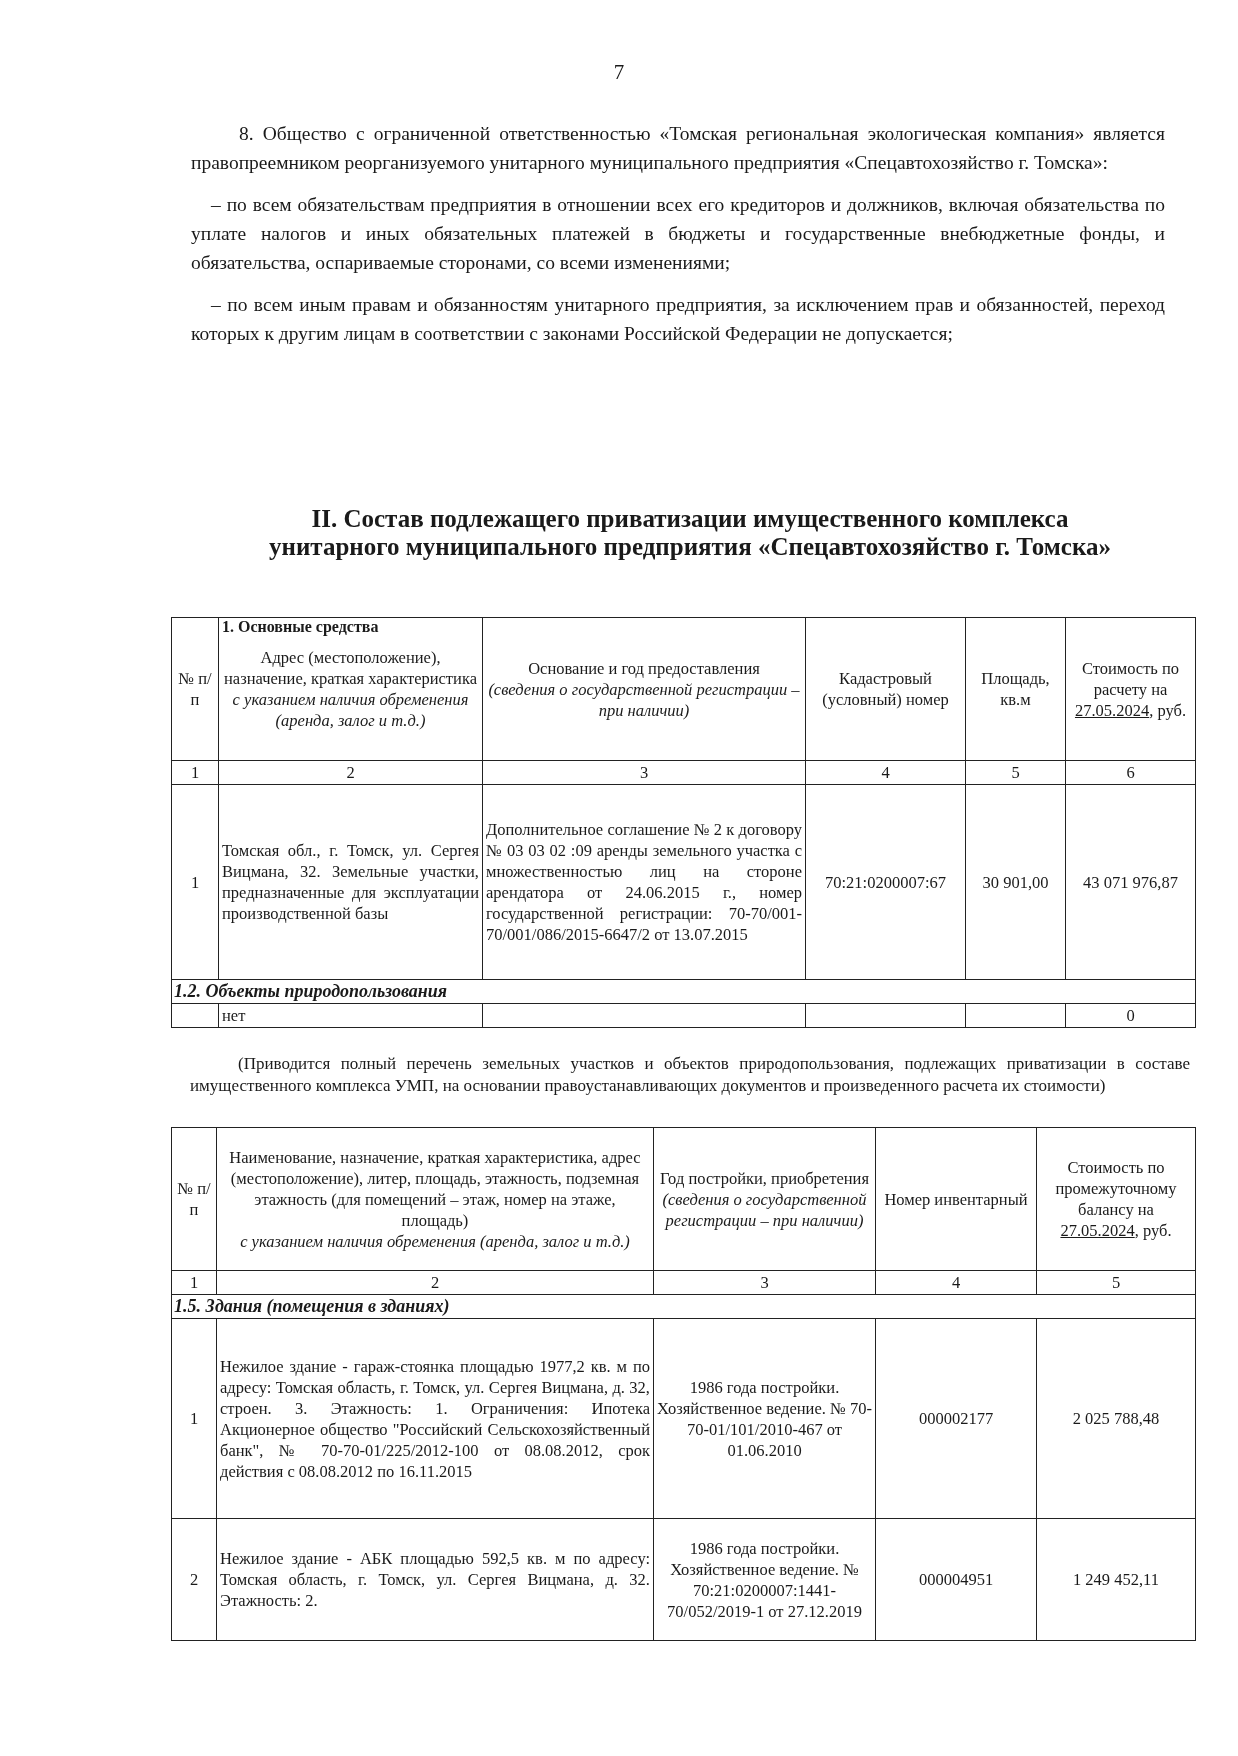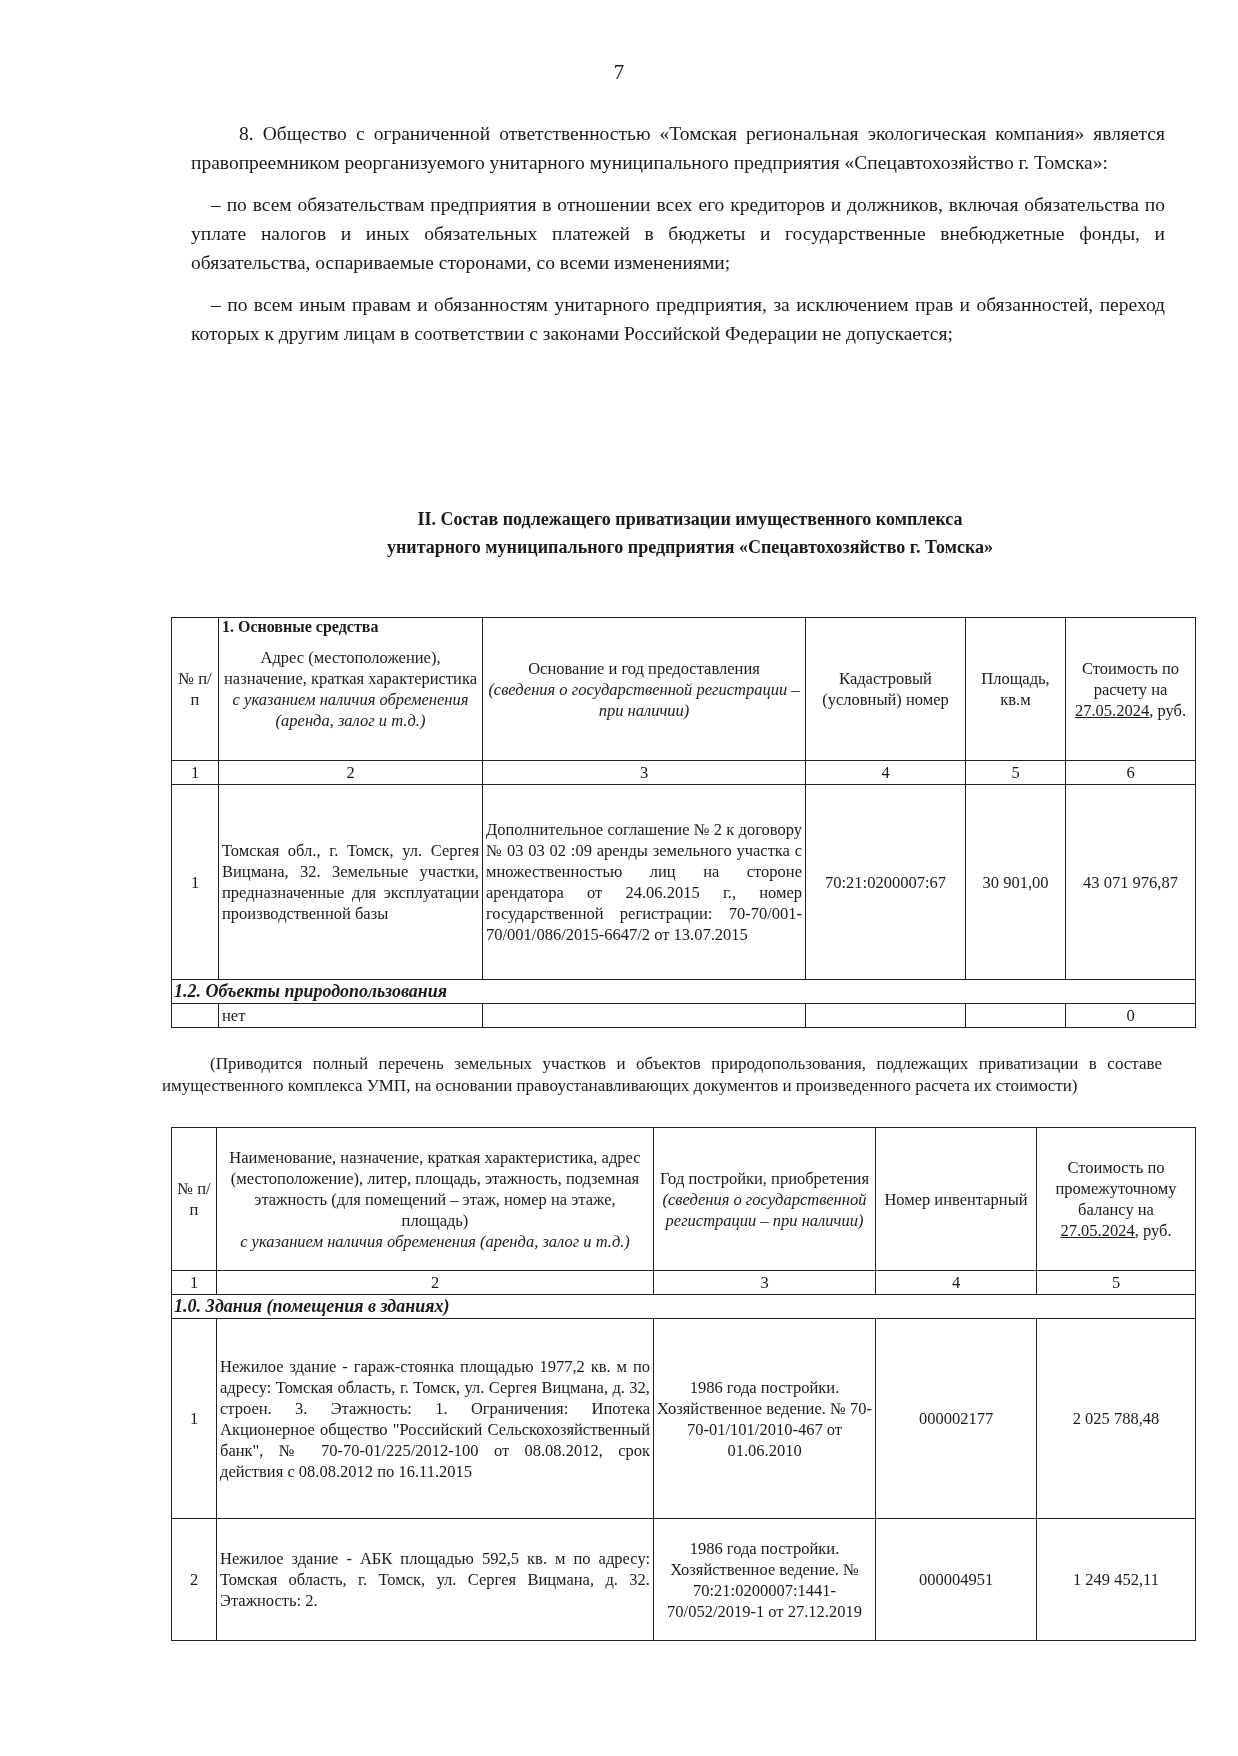--- a/index.html
+++ b/index.html
@@ -4,30 +4,30 @@
 <style>
   html, body { margin: 0; padding: 0; background: #ffffff; }
   body { width: 1238px; height: 1756px; position: relative; overflow: hidden;
          font-family: "Liberation Serif", "DejaVu Serif", serif; color: #1a1a1a; }
   .page-num { position: absolute; top: 60px; left: 0; width: 1238px; text-align: center; font-size: 21px; }
   .para { position: absolute; left: 178px; width: 1000px; font-size: 19.5px; line-height: 29px; text-align: justify; }
   .para p { margin: 13px; }
   .indent1 { text-indent: 48px; }
   .indent2 { text-indent: 20px; }
   .indent3 { text-indent: 92px; }
-  .sec-title { position: absolute; left: 170px; width: 1040px; text-align: center; font-weight: bold; font-size: 18px; line-height: 28px; }
+  .sec-title { position: absolute; left: 170px; width: 1040px; text-align: center; font-weight: bold; font-size: 25px; line-height: 28px; }
   .sub-title { position: absolute; left: 222px; top: 618px; font-weight: bold; font-size: 16px; }
   table { position: absolute; border-collapse: collapse; font-size: 16.5px; line-height: 21px; table-layout: fixed; }
   td { border: 1.5px solid #222; padding: 1px 3px; vertical-align: middle; }
   .c { text-align: center; }
   .j { text-align: justify; text-align-last: left; }
   .it { font-style: italic; }
   .u { text-decoration: underline; }
   .group td { font-weight: bold; font-style: italic; font-size: 18px; padding-left: 2px; }
-  .note { position: absolute; left: 162px; top: 1053px; width: 1000px; font-size: 17px; line-height: 22px; text-align: justify; }
+  .note { position: absolute; left: 190px; top: 1053px; width: 1000px; font-size: 17px; line-height: 22px; text-align: justify; }
   .note p { margin: 0; text-indent: 48px; }
 </style>
 </head>
 <body>
 
 <div class="page-num">7</div>
 
 <div class="para" style="top:106px;">
   <p class="indent1">8. Общество с ограниченной ответственностью «Томская региональная экологическая компания» является правопреемником реорганизуемого унитарного муниципального предприятия «Спецавтохозяйство г. Томска»:</p>
   <p class="indent2">– по всем обязательствам предприятия в отношении всех его кредиторов и должников, включая обязательства по уплате налогов и иных обязательных платежей в бюджеты и государственные внебюджетные фонды, и обязательства, оспариваемые сторонами, со всеми изменениями;</p>
@@ -128,21 +128,21 @@
     </td>
   </tr>
   <tr style="height:22px;">
     <td class="c">1</td>
     <td class="c">2</td>
     <td class="c">3</td>
     <td class="c">4</td>
     <td class="c">5</td>
   </tr>
   <tr class="group" style="height:24px;">
-    <td colspan="5">1.0. Здания (помещения в зданиях)</td>
+    <td colspan="5">1.5. Здания (помещения в зданиях)</td>
   </tr>
   <tr style="height:200px;">
     <td class="c">1</td>
     <td class="j">Нежилое здание - гараж-стоянка площадью 1977,2 кв. м по адресу: Томская область, г. Томск, ул. Сергея Вицмана, д. 32, строен. 3. Этажность: 1. Ограничения: Ипотека Акционерное общество "Российский Сельскохозяйственный банк", № 70-70-01/225/2012-100 от 08.08.2012, срок действия с 08.08.2012 по 16.11.2015</td>
     <td class="c">1986 года постройки. Хозяйственное ведение. № 70-70-01/101/2010-467 от 01.06.2010</td>
     <td class="c">000002177</td>
     <td class="c">2 025 788,48</td>
   </tr>
   <tr style="height:122px;">
     <td class="c">2</td>

